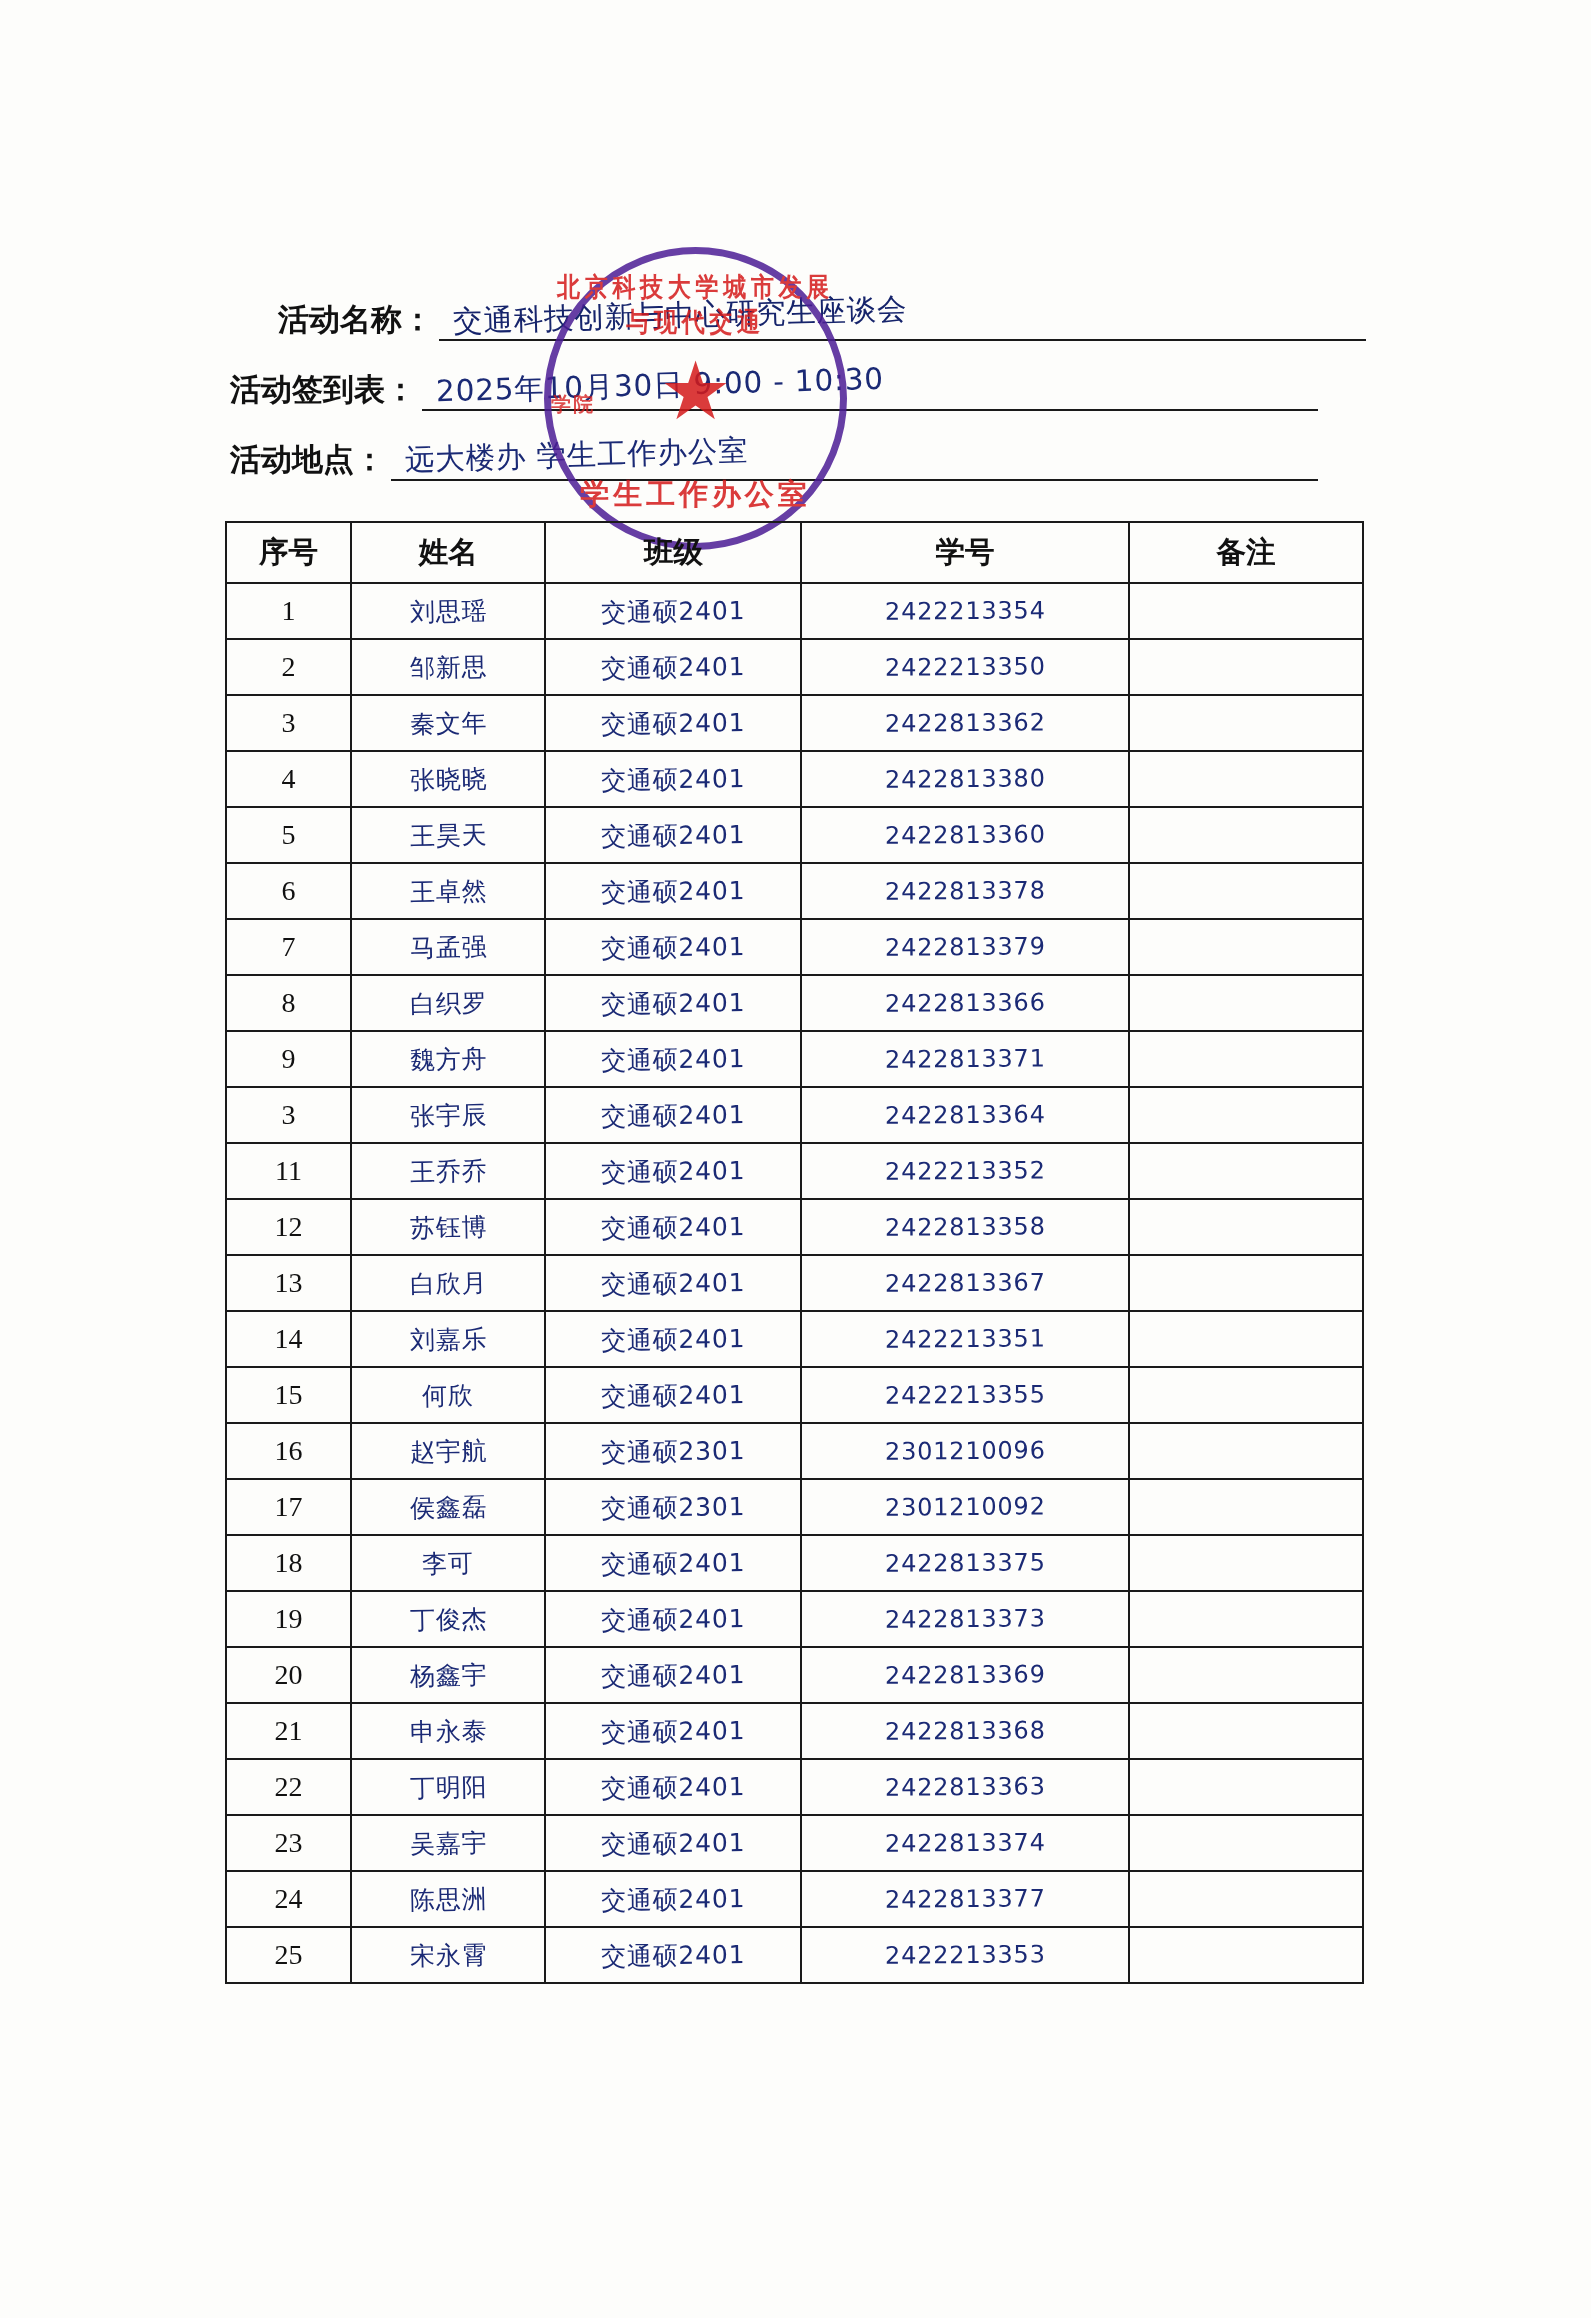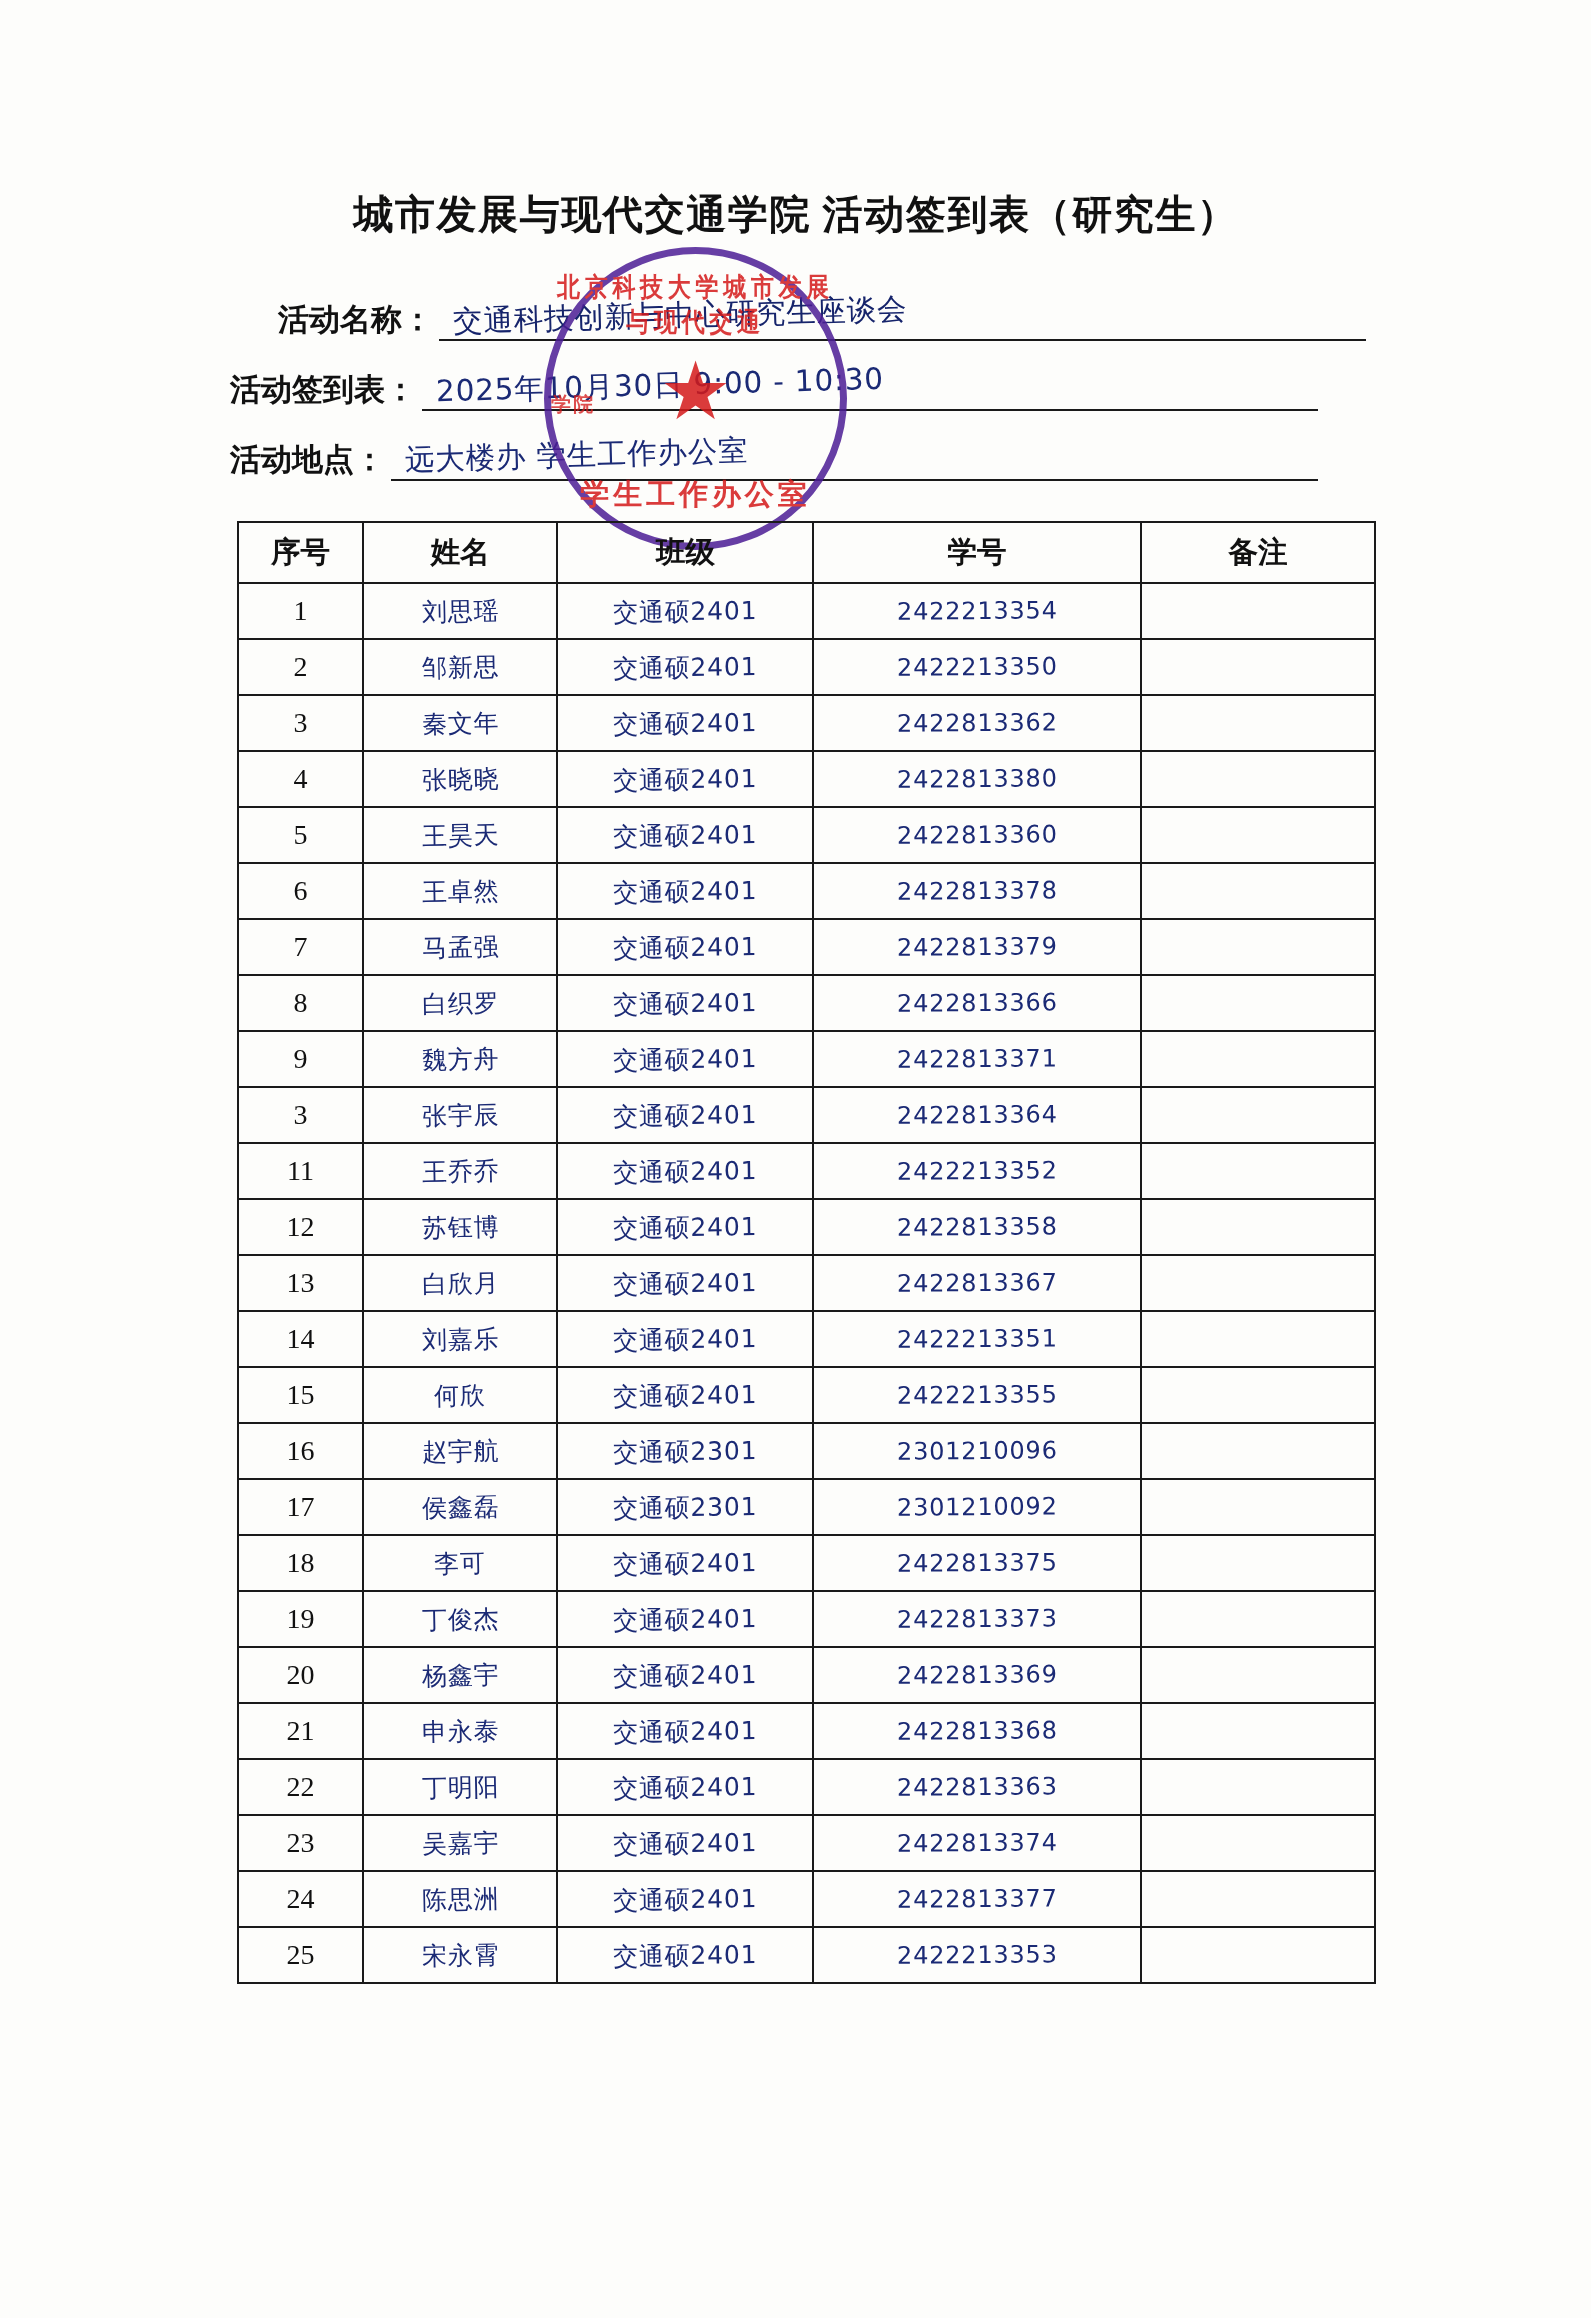--- a/index.html
+++ b/index.html
@@ -142,21 +142,20 @@
   .table-wrap {
     position: absolute;
     left: 225px;
     top: 521px;
     width: 1139px;
   }
   table.signin {
     border-collapse: collapse;
     width: 100%;
     table-layout: fixed;
-    margin-left: 12px;
   }
   table.signin th, table.signin td {
     border: 2.3px solid #1a1a1a;
     height: 54px;
     text-align: center;
     vertical-align: middle;
     padding: 0;
   }
   table.signin th {
     font-size: 29.5px;
@@ -183,24 +182,20 @@
   }
   .hw.n  { transform: rotate(-1.2deg); }
   .hw.c  { transform: rotate(-0.8deg); }
   .hw.s  { transform: rotate(-0.5deg); font-size: 24px; }
 </style>
 </head>
 <body>
 
 <div class="page">
 
-  <div class="title-row">
-    <span class="t-main">城市发展与现代交通学院</span>
-    <span>活动签到表（研究生）</span>
-  </div>
 
   <div class="meta meta-1">
     <div class="meta-line">
       <span class="meta-label">活动名称：</span>
       <span class="meta-valuewrap">
         <span class="hand">交通科技创新与中心研究生座谈会</span>
       </span>
     </div>
   </div>
 

